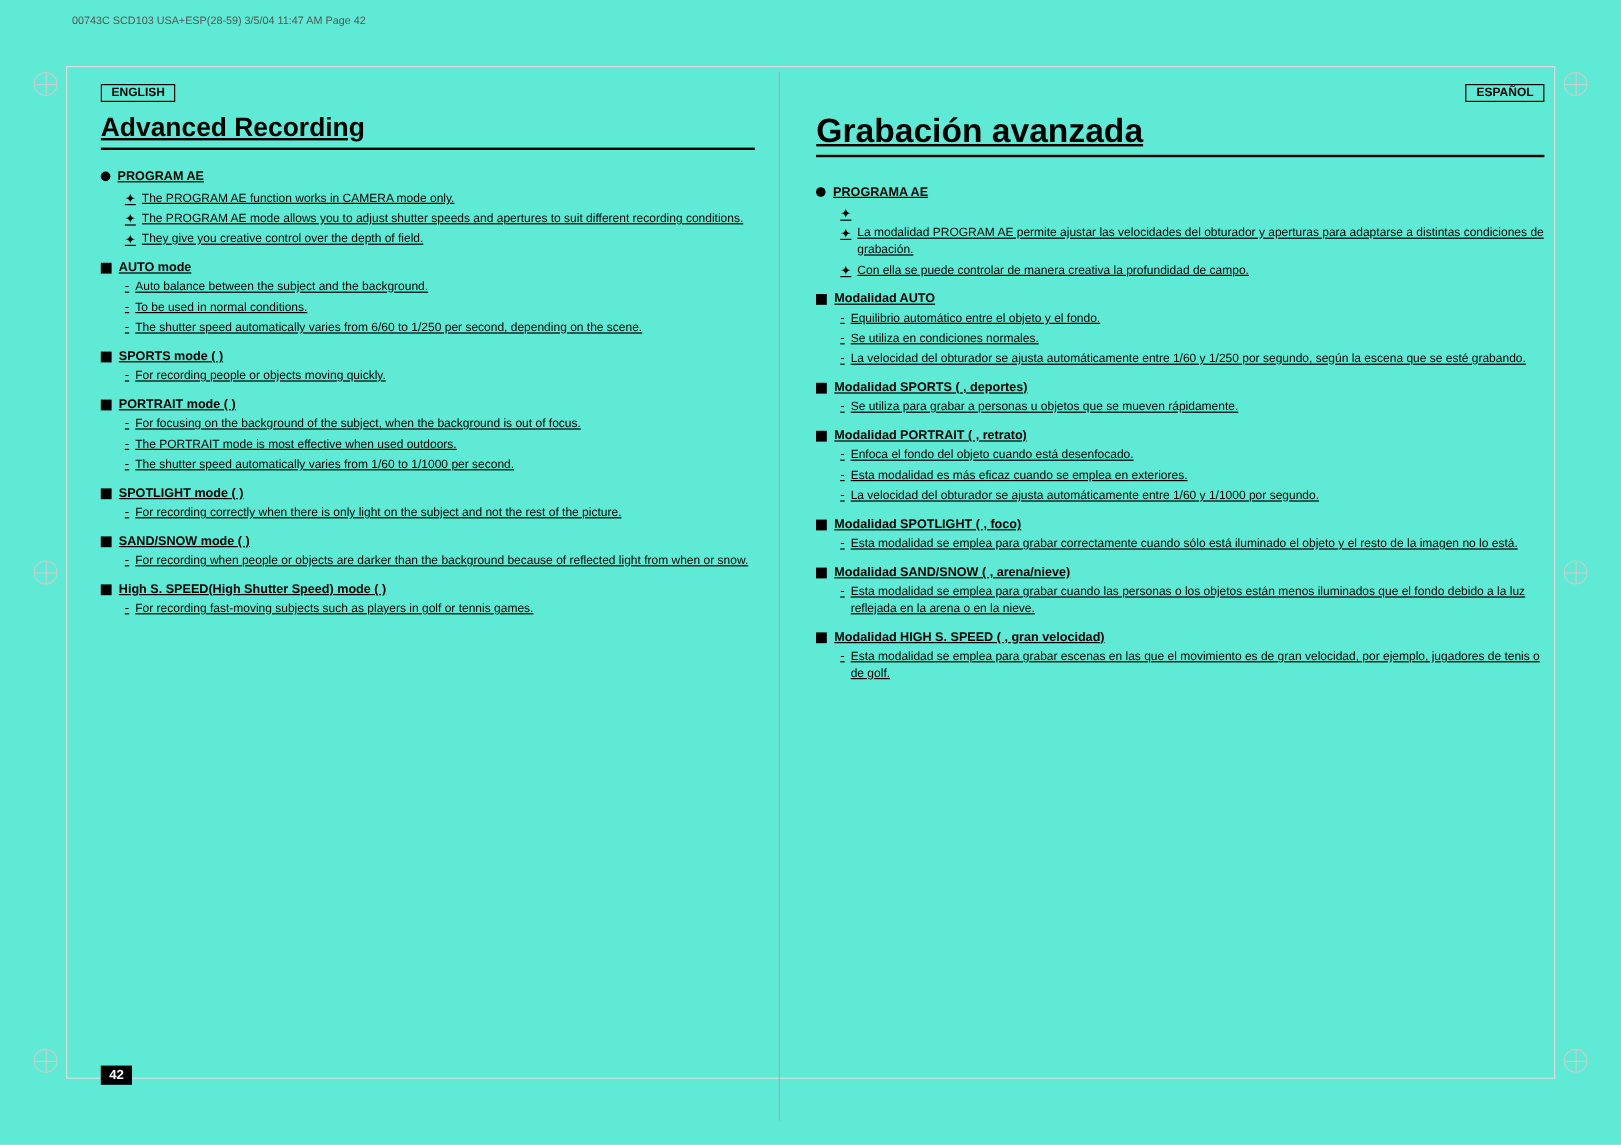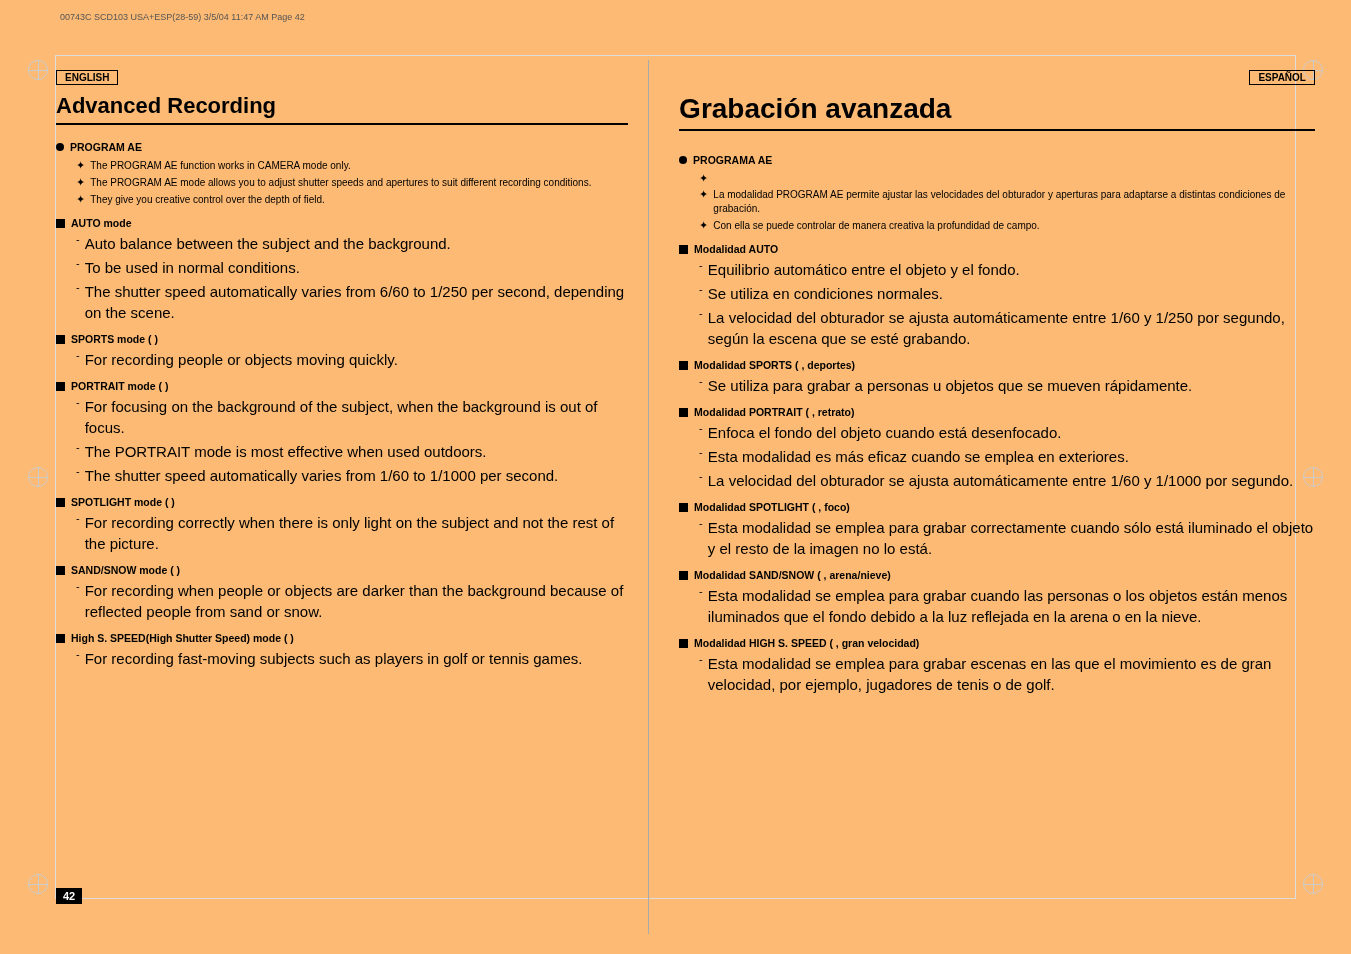--- a/index.html
+++ b/index.html
@@ -9,22 +9,23 @@
       background: #fff;
       font-family: Arial, sans-serif;
       font-size: 11px;
       color: #000;
       overflow: hidden;
     }
     .page {
       width: 1351px;
       height: 954px;
       position: relative;
-      background: #fdba74;
-      padding: 20px 16px;
+      background: #5eead4;
+      padding: 20px 44px;
+      text-decoration: underline;
     }
     
     .page-ref {
       font-size: 9px;
       color: #555;
       position: absolute;
       top: 12px;
       left: 60px;
     }
     
@@ -134,21 +135,21 @@
       align-items: flex-start;
       margin-left: 20px;
       margin-bottom: 3px;
     }
     .dash-sym {
       margin-right: 5px;
       font-size: 11px;
       flex-shrink: 0;
     }
     .dash-text {
-      font-size: 15px;
+      font-size: 10px;
       line-height: 1.4;
     }
     
     .page-number {
       position: absolute;
       bottom: 30px;
       left: 40px;
       background: #000;
       color: #fff;
       font-size: 11px;
@@ -291,21 +292,21 @@
         <span class="dash-text">For recording correctly when there is only light on the subject and not the rest of the picture.</span>
       </div>
 
       
       <div class="square-section">
         <div class="square-bullet"></div>
         <span class="square-label">SAND/SNOW mode ( )</span>
       </div>
       <div class="dash-item">
         <span class="dash-sym">-</span>
-        <span class="dash-text">For recording when people or objects are darker than the background because of reflected people from sand or snow.</span>
+        <span class="dash-text">For recording when people or objects are darker than the background because of reflected light from when or snow.</span>
       </div>
 
       
       <div class="square-section">
         <div class="square-bullet"></div>
         <span class="square-label">High S. SPEED(High Shutter Speed) mode ( )</span>
       </div>
       <div class="dash-item">
         <span class="dash-sym">-</span>
         <span class="dash-text">For recording fast-moving subjects such as players in golf or tennis games.</span>

